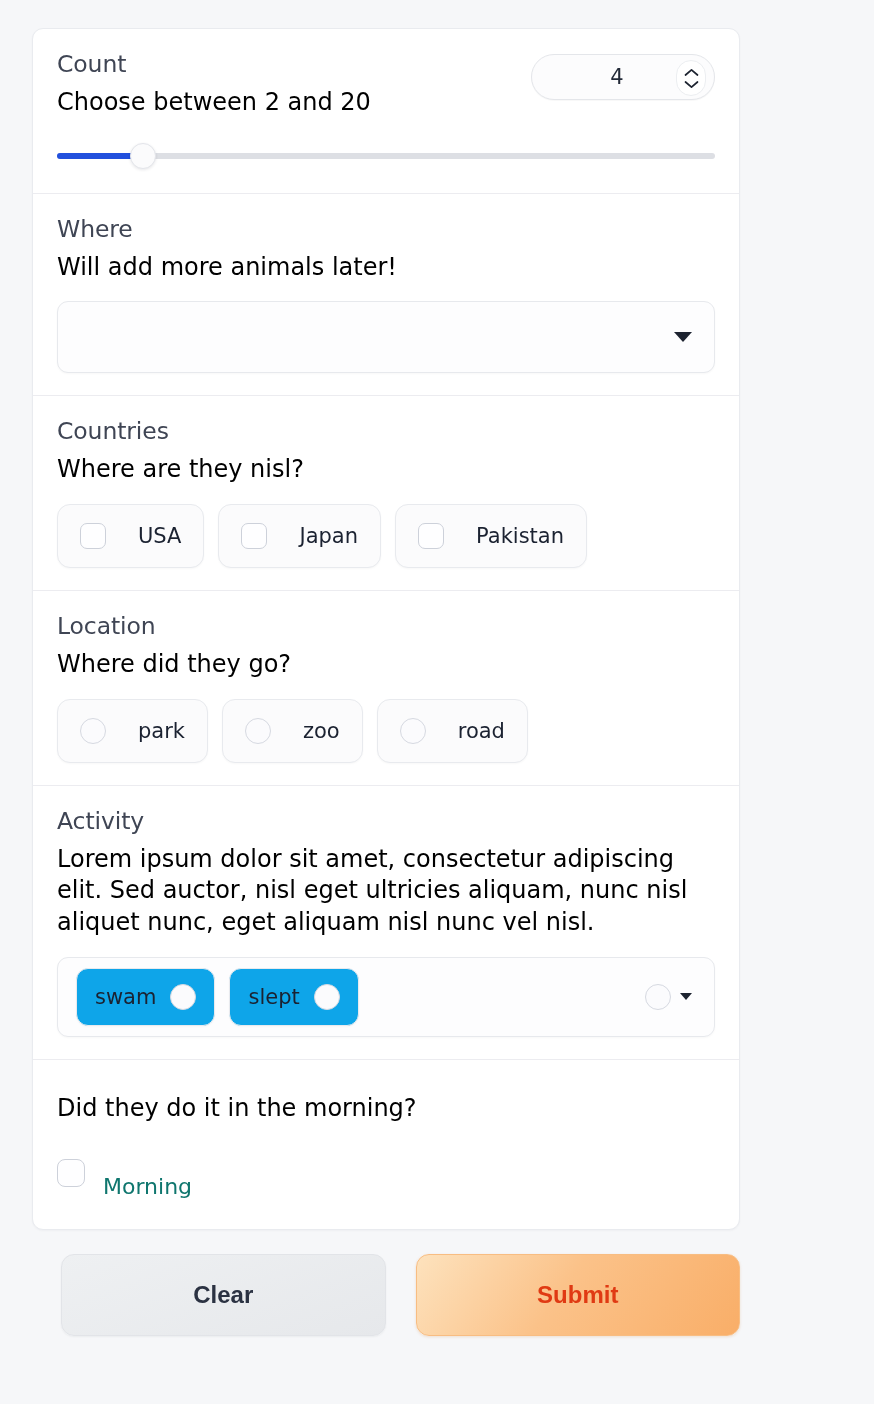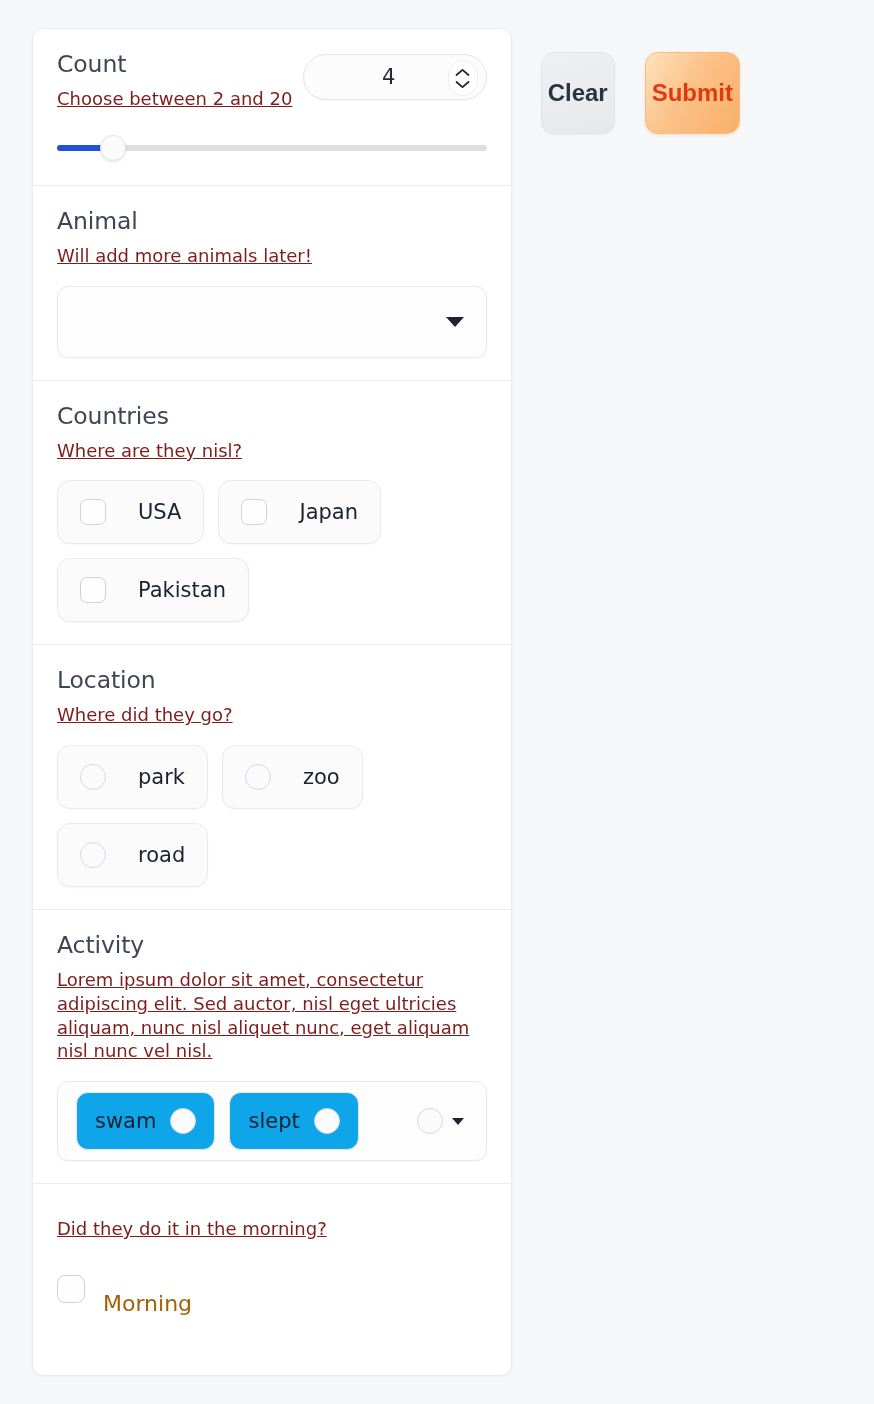--- a/index.html
+++ b/index.html
@@ -14,21 +14,21 @@
     background: #f6f7f9;
     font-family: "DejaVu Sans", "Liberation Sans", sans-serif;
     overflow: hidden;
   }
 
   .page {
     width: 772px;
     height: 1404px;
     padding: 28px 32px 28px 32px;
     display: flex;
-    flex-direction: row;
+    flex-direction: column;
   }
 
   
   .card {
     background: #ffffff;
     border: 1px solid #e9ebef;
     border-radius: 11px;
     box-shadow: 0 1px 2px rgba(25,30,45,0.035);
     overflow: hidden;
   }
@@ -39,25 +39,24 @@
   }
   .section:last-child { border-bottom: none; }
 
   .sec-title {
     font-size: 23.5px;
     color: #3f4554;
     line-height: 1.15;
     letter-spacing: -0.1px;
   }
   .sec-desc {
-    font-size: 18px;
-    color: #7f1d1d;
+    font-size: 24px;
+    color: #000000;
     margin-top: 9px;
     line-height: 1.32;
-    text-decoration: underline;
   }
   .sec-desc.multi { max-width: 735px; }
 
   
   .count-sec { padding-bottom: 24px; }
   .count-head {
     display: flex;
     align-items: flex-start;
     justify-content: space-between;
   }
@@ -241,21 +240,21 @@
   
   .morning-sec { padding-top: 24px; padding-bottom: 30px; }
   .morning-row {
     display: flex;
     align-items: center;
     gap: 18px;
     margin-top: 22px;
     cursor: pointer;
   }
   .morning-row .cb-box { width: 28px; height: 28px; border-radius: 8px; }
-  .morning-label { font-size: 22px; color: #a16207; margin-top: 28px; }
+  .morning-label { font-size: 22px; color: #0f766e; margin-top: 28px; }
 
   
   .footer {
     display: flex;
     gap: 30px;
     margin-top: 24px;
     margin-left: 29px;
   }
   .btn {
     flex: 1 1 0;
@@ -314,21 +313,21 @@
       </div>
 
       <div class="slider-wrap">
         <div class="slider-track"></div>
         <div class="slider-fill" style="width: 13%;"></div>
         <div class="slider-thumb" style="left: 13%;"></div>
       </div>
     </div>
 
     <div class="section">
-      <div class="sec-title">Animal</div>
+      <div class="sec-title">Where</div>
       <div class="sec-desc">Will add more animals later!</div>
       <div class="select-box">
         <div class="select-value"></div>
         <div class="tri-down"></div>
       </div>
     </div>
 
     <div class="section">
       <div class="sec-title">Countries</div>
       <div class="sec-desc">Where are they nisl?</div>

